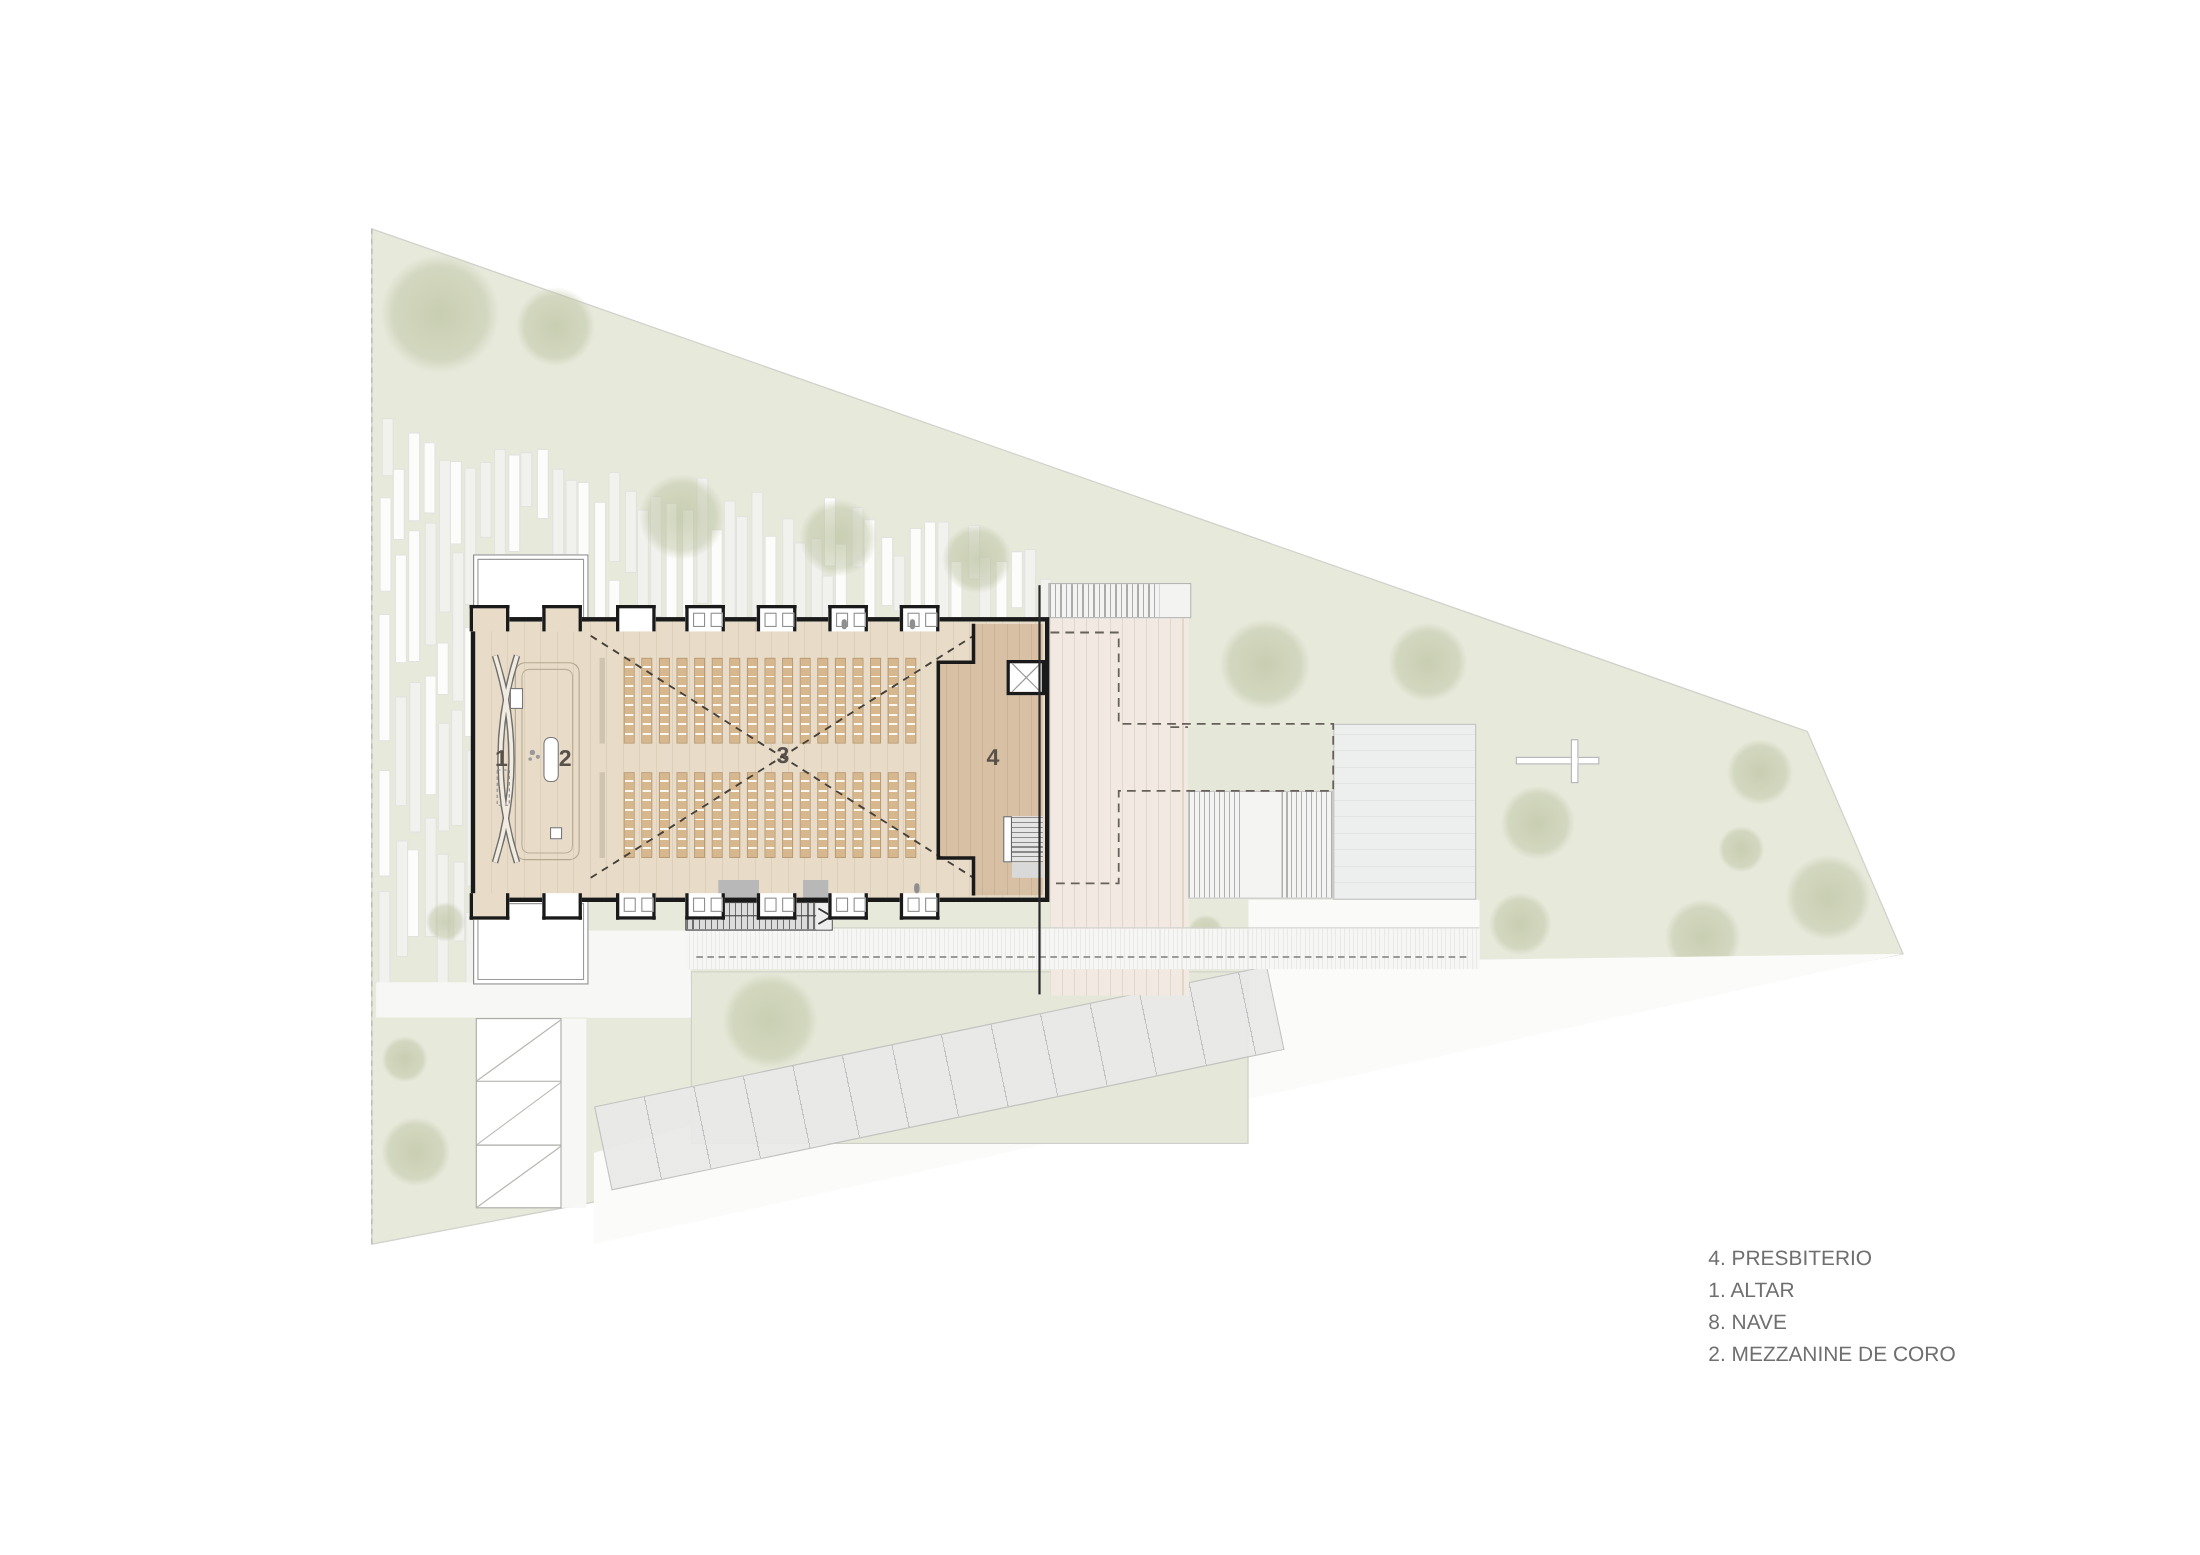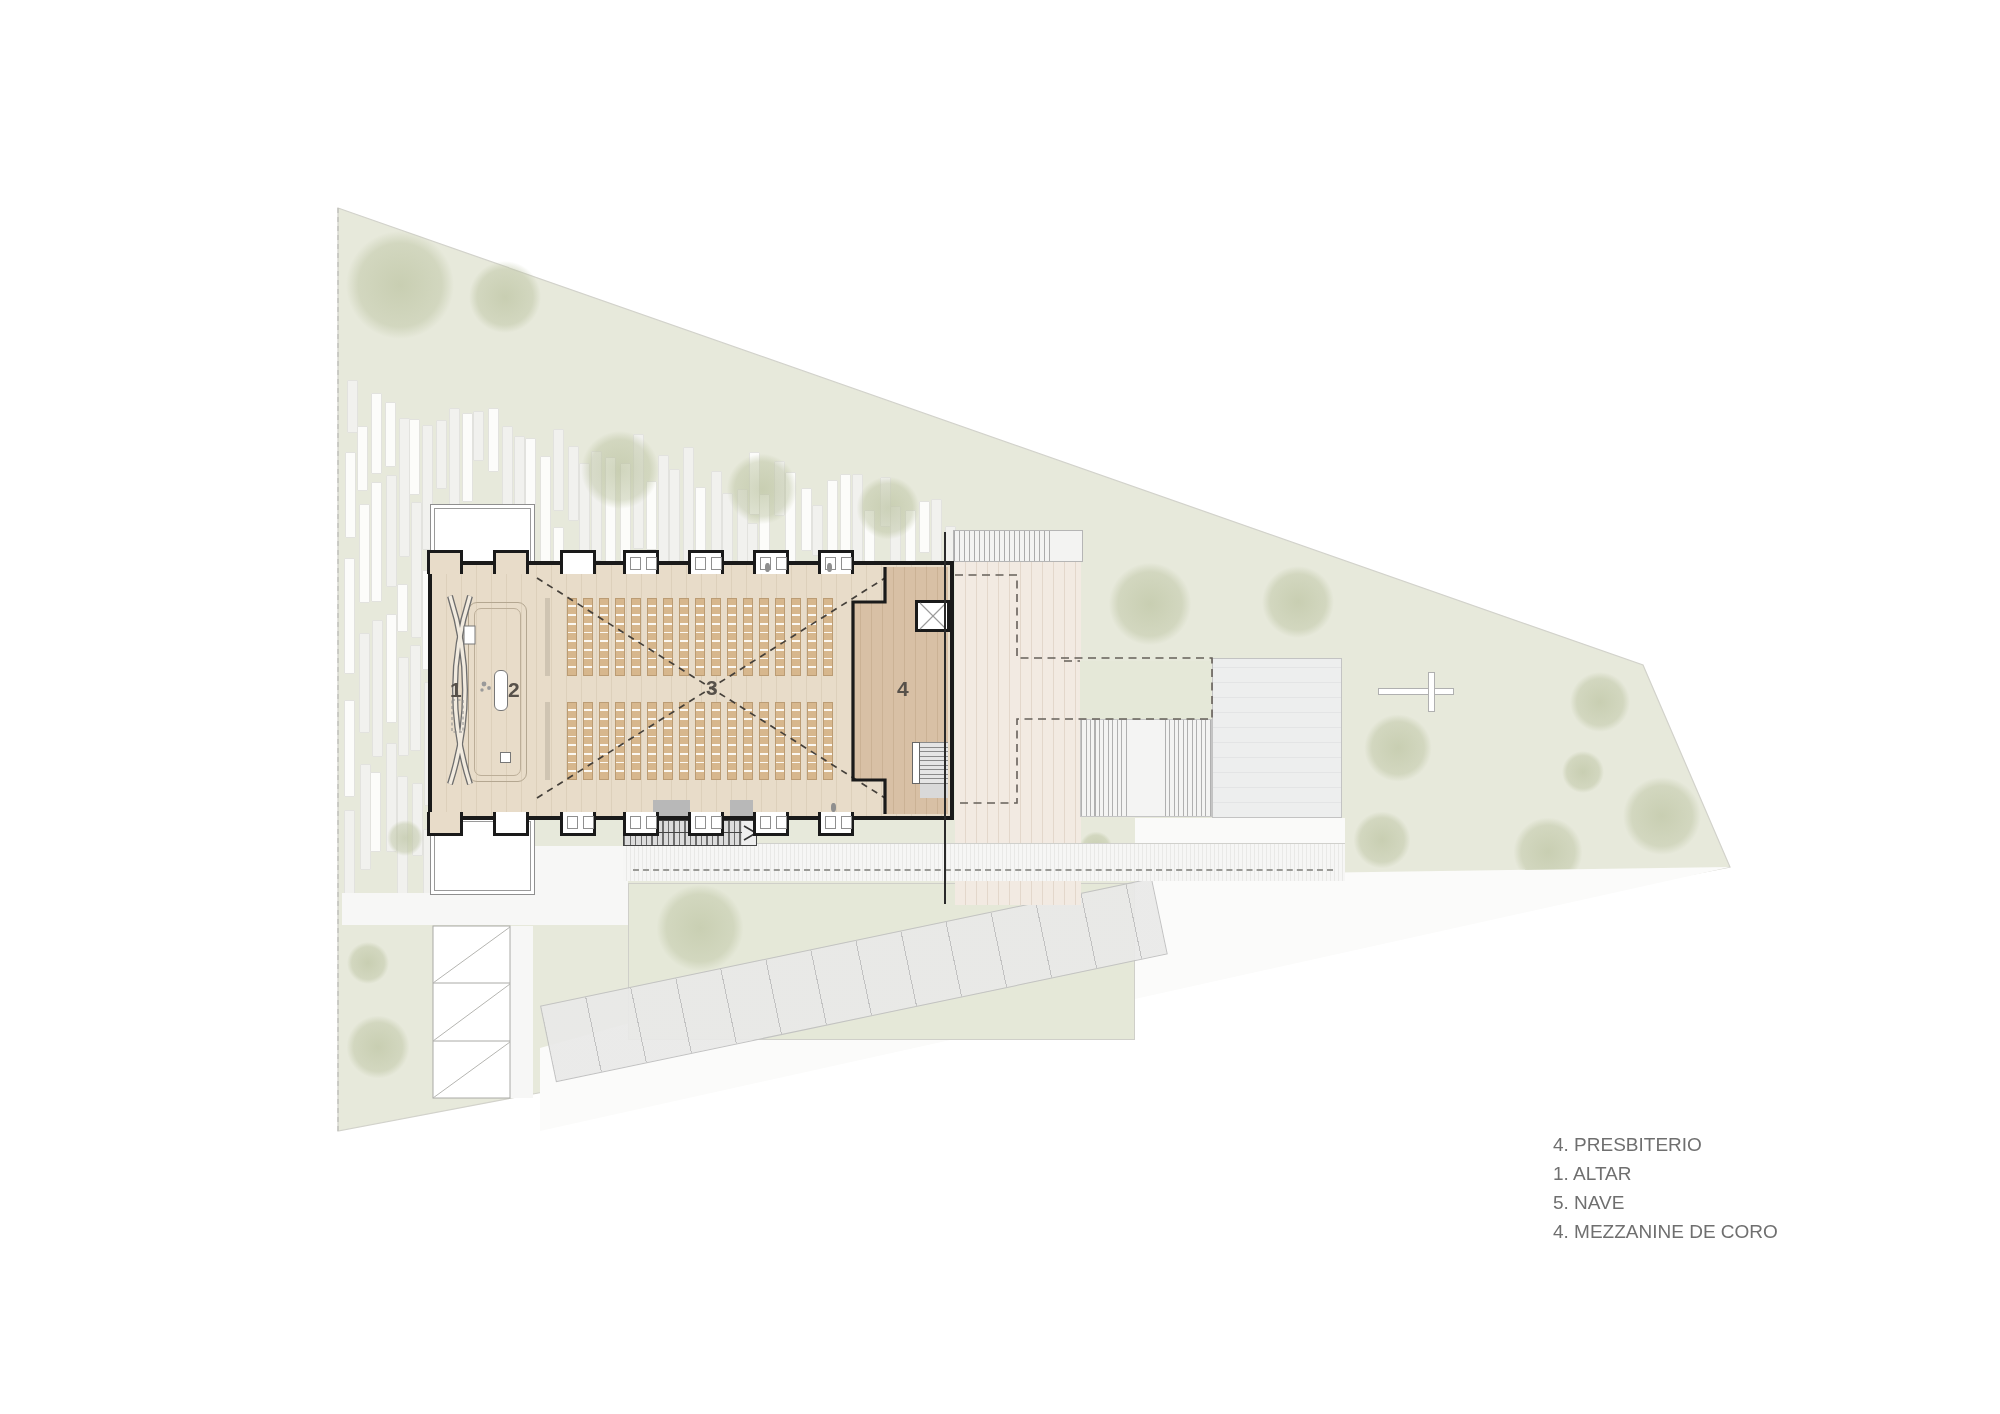--- a/index.html
+++ b/index.html
@@ -337,17 +337,17 @@
 
   <div>
     <div class="abs" style="left:1378px;top:688px;width:76px;height:7px;background:#fff;border:1px solid #b0b0b0;box-sizing:border-box;"></div>
     <div class="abs" style="left:1428px;top:672px;width:7px;height:40px;background:#fff;border:1px solid #b0b0b0;box-sizing:border-box;"></div>
     <div class="abs" style="left:1429px;top:689px;width:5px;height:5px;background:#fff;"></div>
   </div>
 
   <div id="legend" class="abs" style="left:1553px;top:1130px;font-size:19px;line-height:29px;color:#6f6f6f;">
     <div class="legendline">4. PRESBITERIO</div>
     <div class="legendline">1. ALTAR</div>
-    <div class="legendline">5. NAVE</div>
-    <div class="legendline">4. MEZZANINE DE CORO</div>
+    <div class="legendline">8. NAVE</div>
+    <div class="legendline">2. MEZZANINE DE CORO</div>
   </div>
 
 </div>
 
 </body></html>

